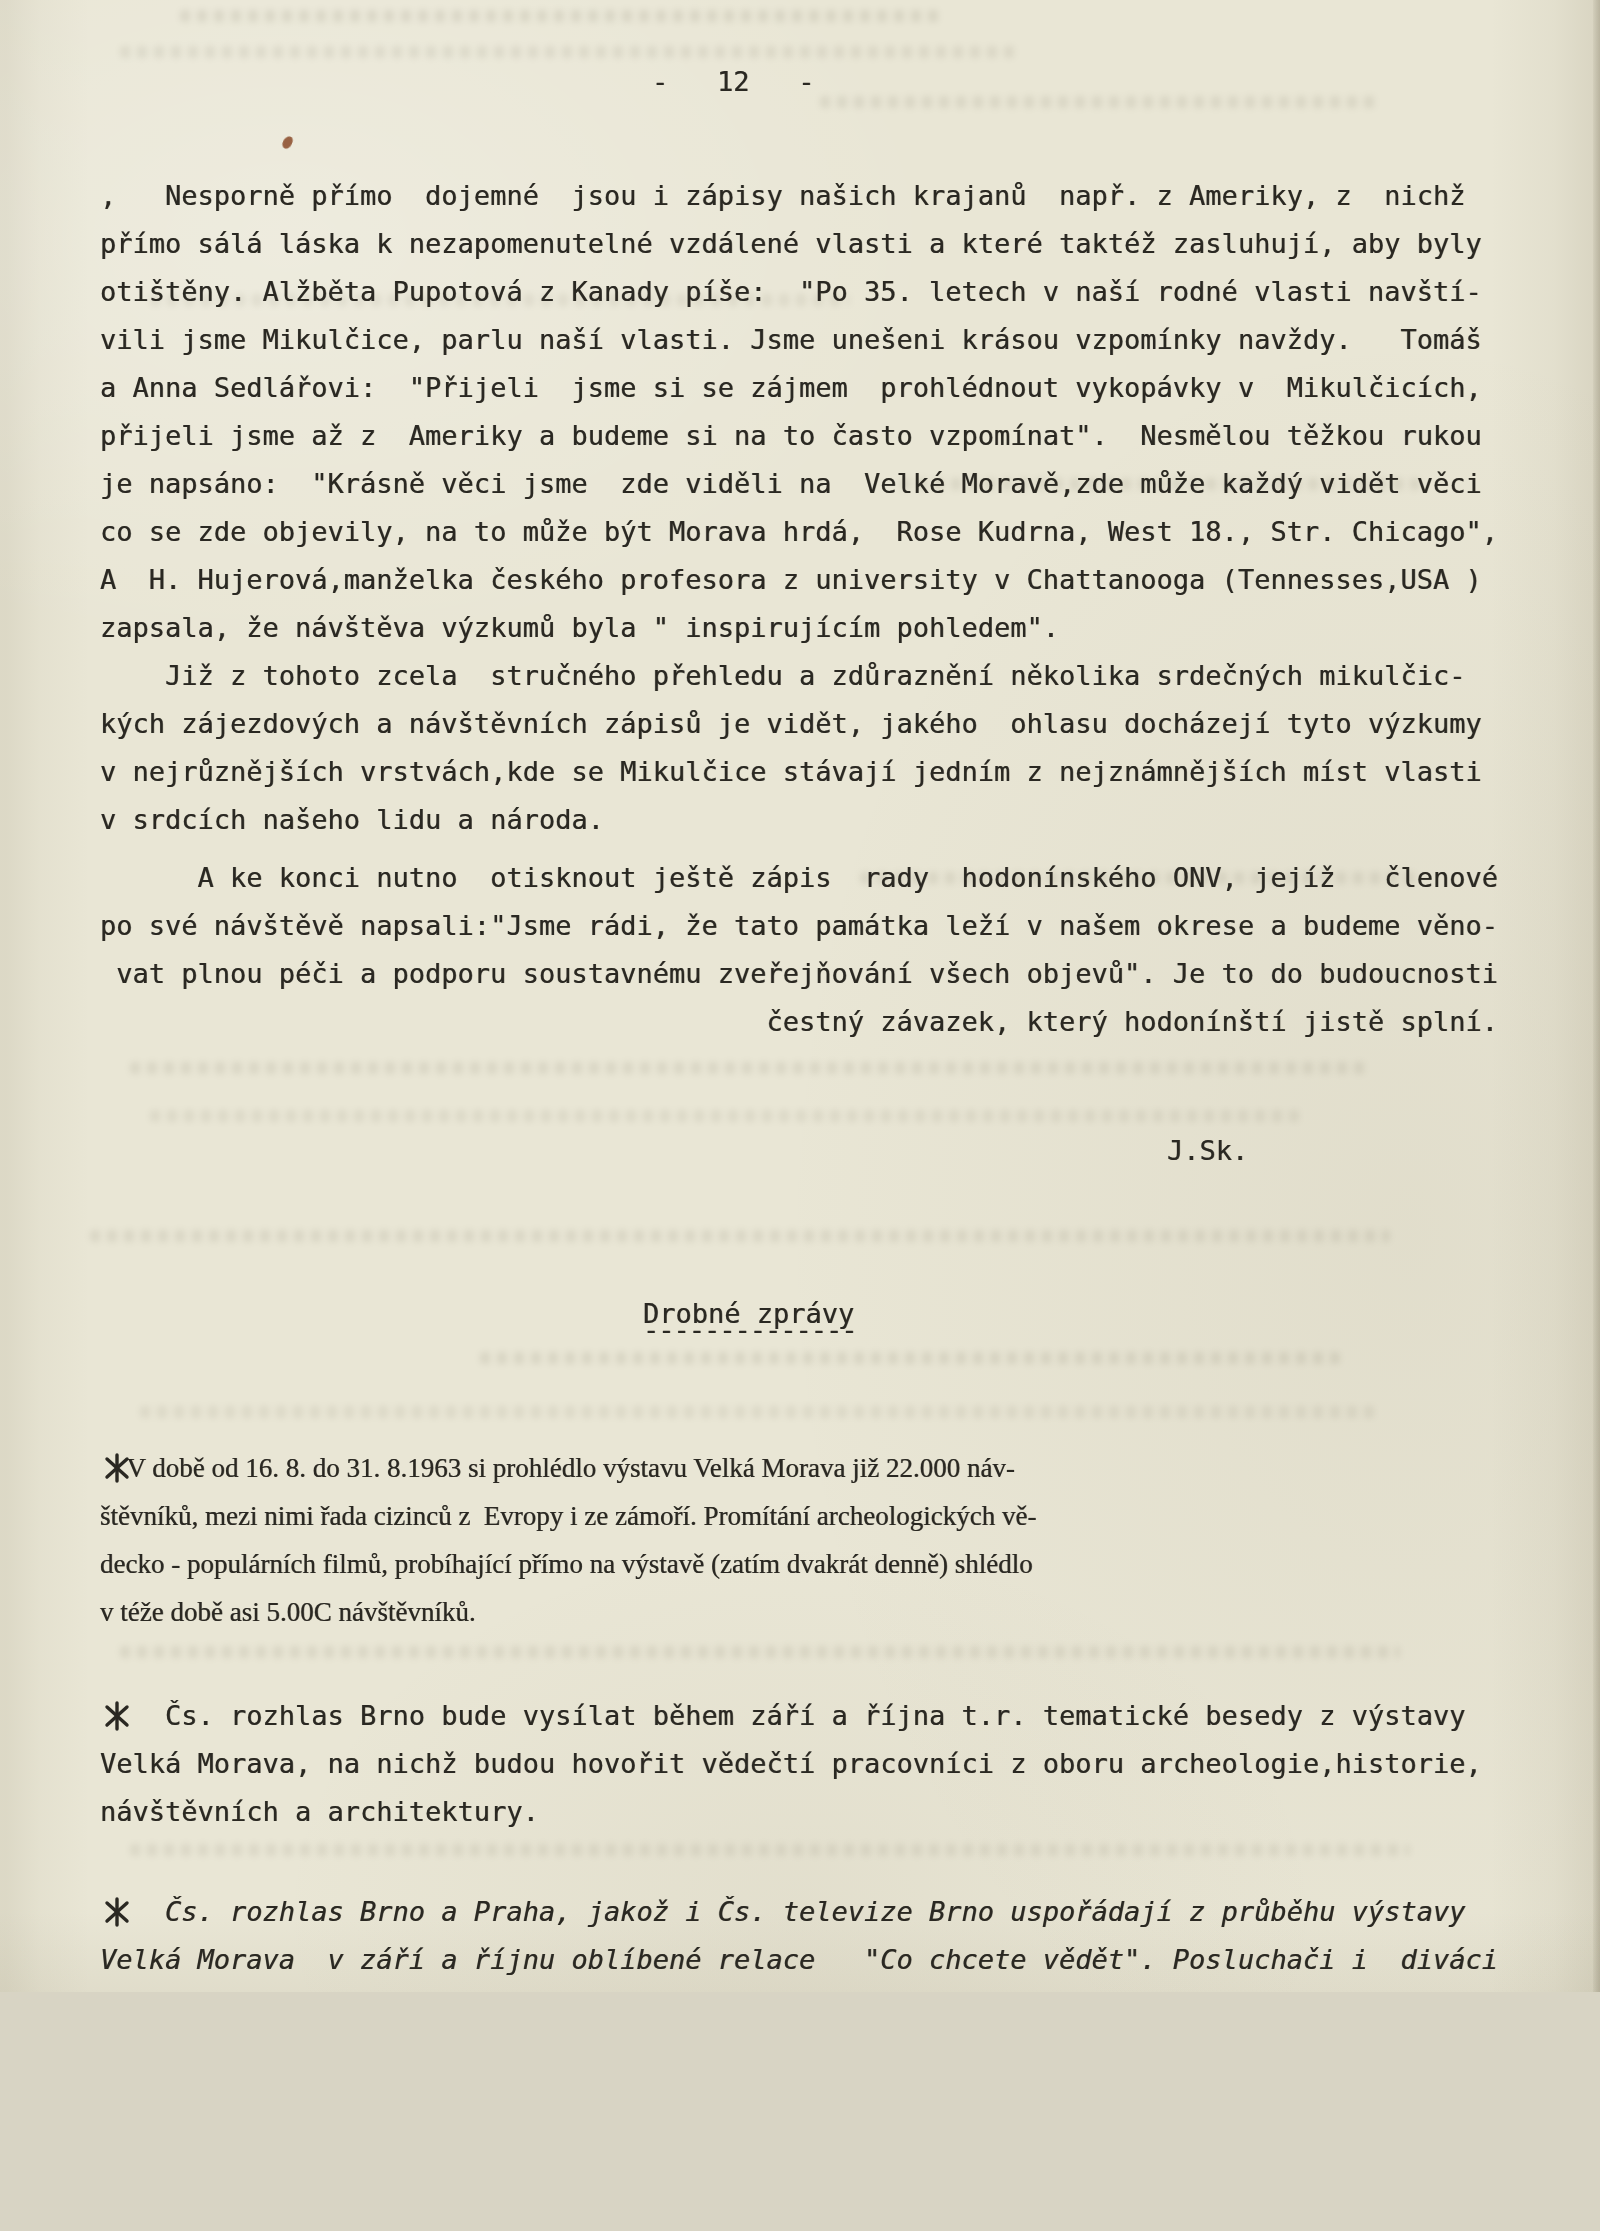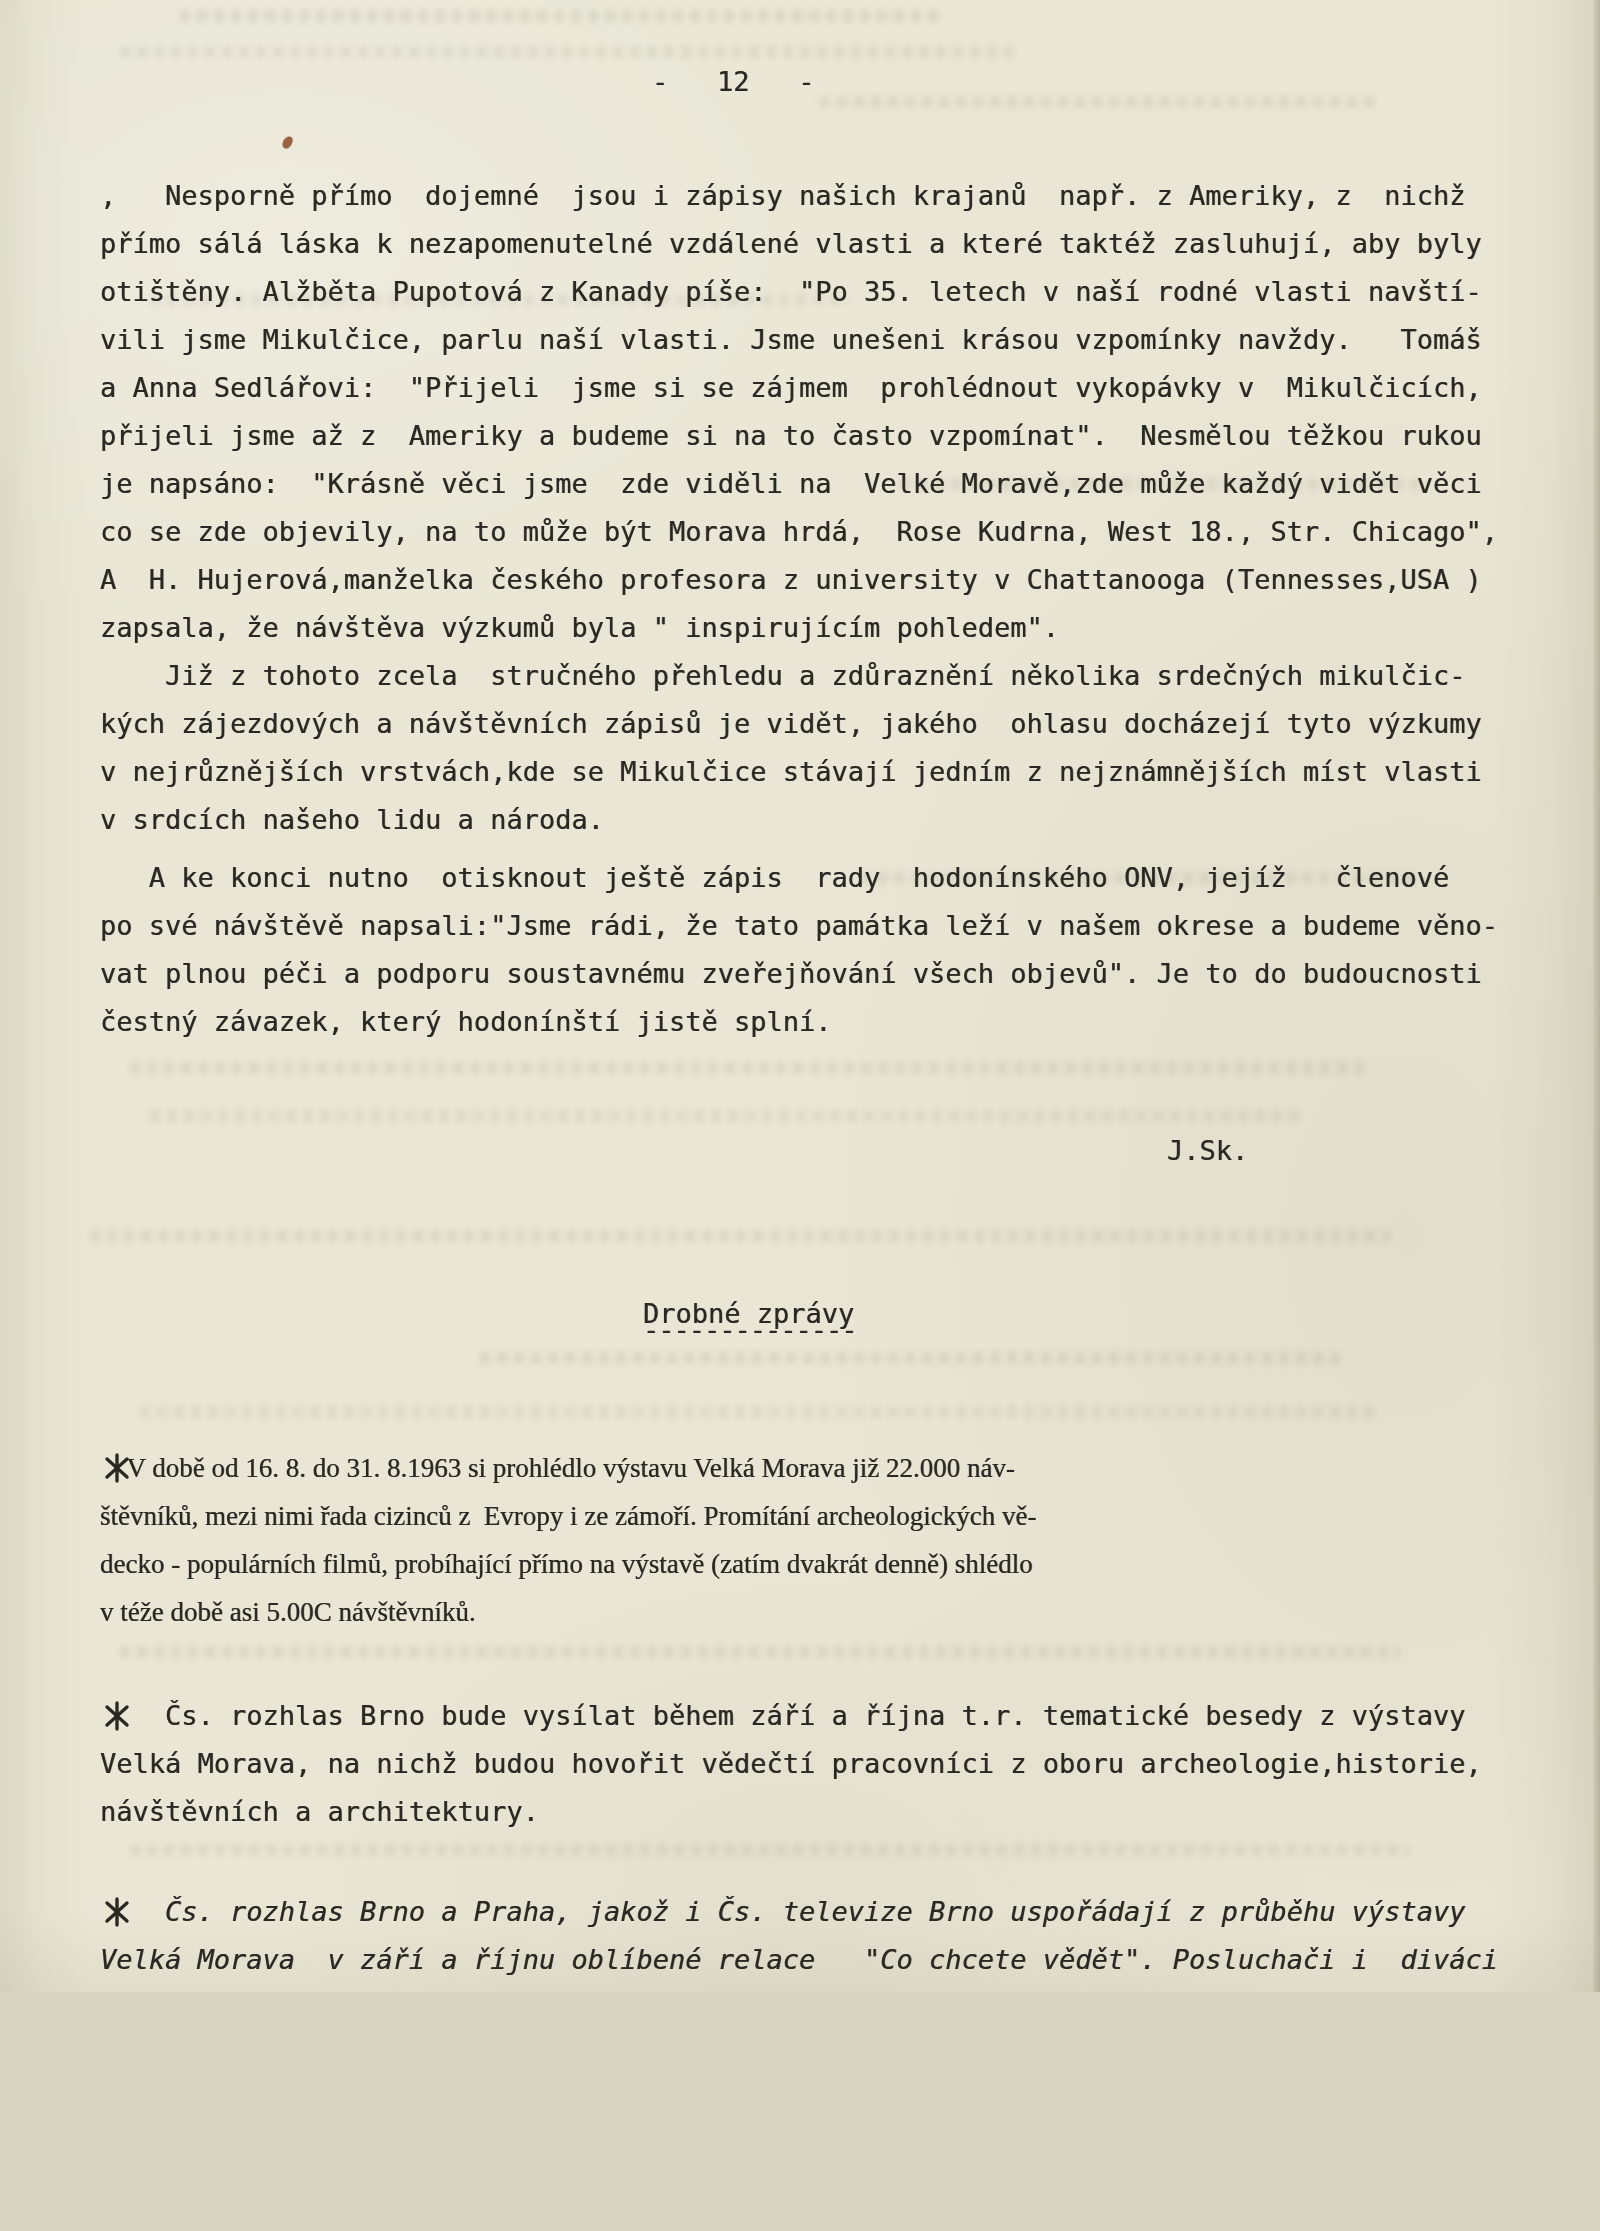--- a/index.html
+++ b/index.html
@@ -23,21 +23,21 @@
   }
   .typed{
     white-space:pre;
     text-shadow:0.45px 0 0 rgba(42,40,34,.5), -0.35px 0.3px 0 rgba(42,40,34,.3);
     filter:blur(.2px);
   }
   .page-number{position:absolute;left:652px;top:58px;}
   .para{position:absolute;left:100px;}
   #p1{top:152px;margin-top:20px;}
   #p2{top:652px;}
-  #p3{top:854px;}
+  #p3{top:854px;text-align:right;}
   .signature{position:absolute;left:1167px;top:1127px;}
   .section-title{position:absolute;left:643px;top:1270px;margin-top:20px;}
   .section-underline{position:absolute;left:643px;top:1306px;letter-spacing:-1px;}
   .news-item{position:absolute;left:100px;}
   #n1{top:1444px;font-family:Liberation Serif, serif;}
   #n2{top:1692px;}
   #n3{top:1888px;font-style:italic;}
   .star{position:absolute;left:4px;top:9px;width:26px;height:30px;}
   .star svg{display:block;}
   .speck{

